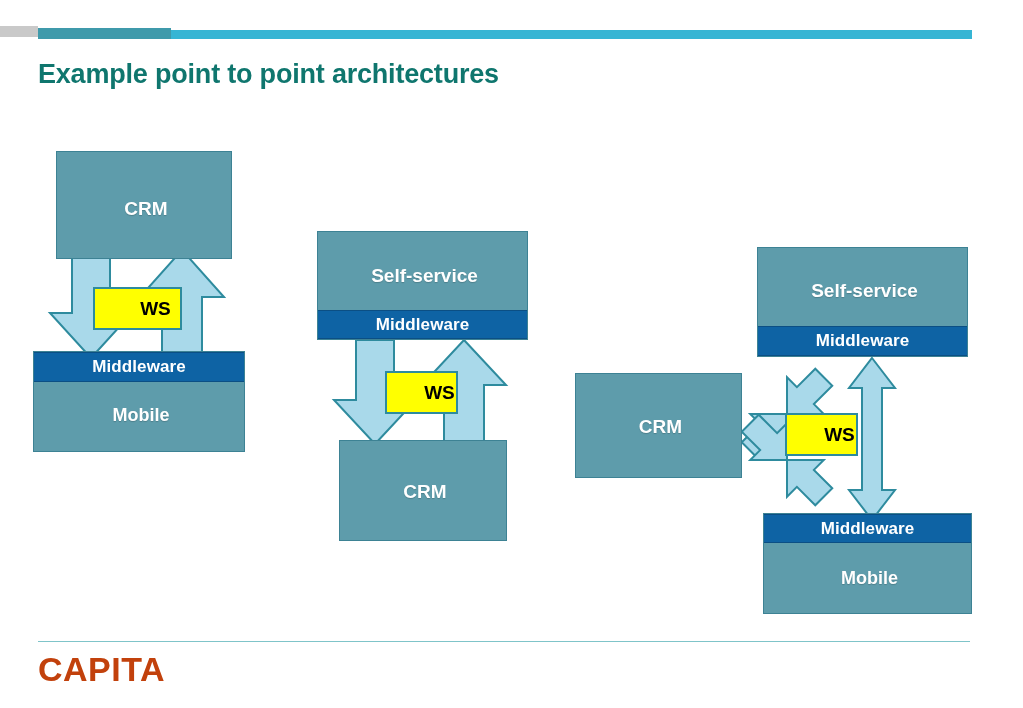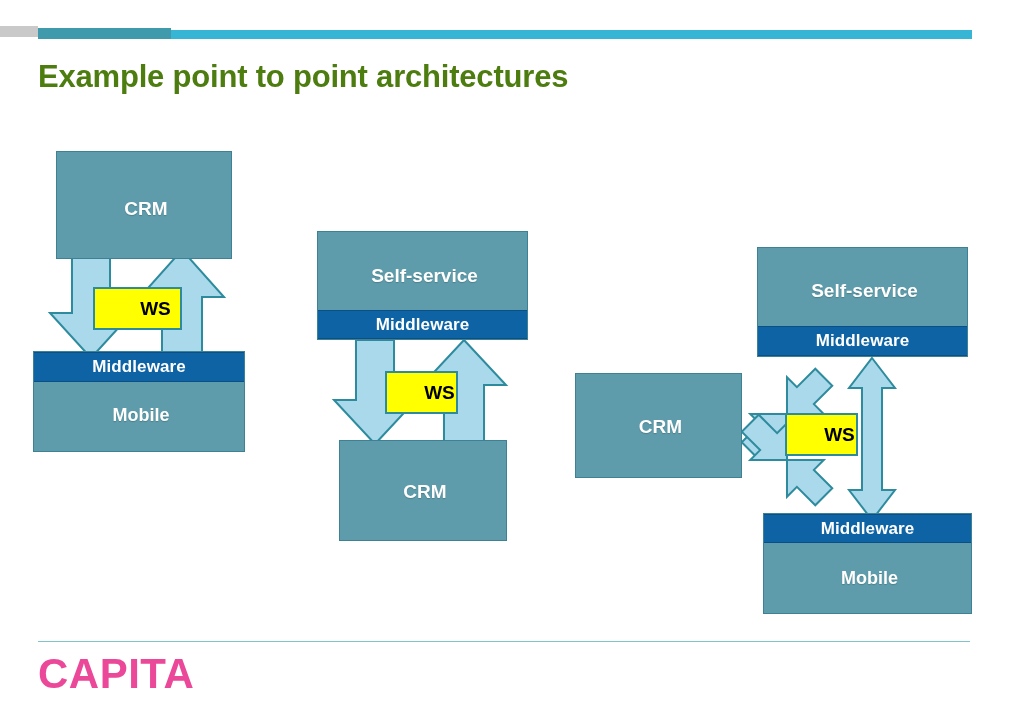--- a/index.html
+++ b/index.html
@@ -14,31 +14,31 @@
 
   
   .topbar{position:absolute;left:0;top:26px;width:1023px;height:13px;}
   .topbar .seg-gray{position:absolute;left:0;top:0;width:38px;height:11px;background:#c9c9c9;}
   .topbar .seg-dark{position:absolute;left:38px;top:2px;width:133px;height:11px;background:#3f9aab;}
   .topbar .seg-light{position:absolute;left:171px;top:4px;width:801px;height:9px;background:#36b5d4;}
 
   
   .slide-title{
     position:absolute;left:38px;top:59px;
-    font-size:31px;font-weight:bold;
-    color:#4d7c0f;letter-spacing:-0.2px;
+    font-size:27px;font-weight:bold;
+    color:#0f766e;letter-spacing:-0.2px;
     white-space:nowrap;
   }
 
   
   .footer-rule{position:absolute;left:38px;top:641px;width:932px;height:1px;background:#7fc4c9;}
   .footer-logo{
     position:absolute;left:38px;top:650px;
-    font-size:42px;font-weight:bold;
-    color:#ec4899;letter-spacing:0.5px;
+    font-size:34px;font-weight:bold;
+    color:#c2410c;letter-spacing:0.5px;
   }
   .node{
     position:absolute;
     background:#5e9cab;
     border:1px solid #3d8294;
     box-sizing:border-box;
     color:#ffffff;
     font-weight:bold;
     display:flex;
     align-items:center;

